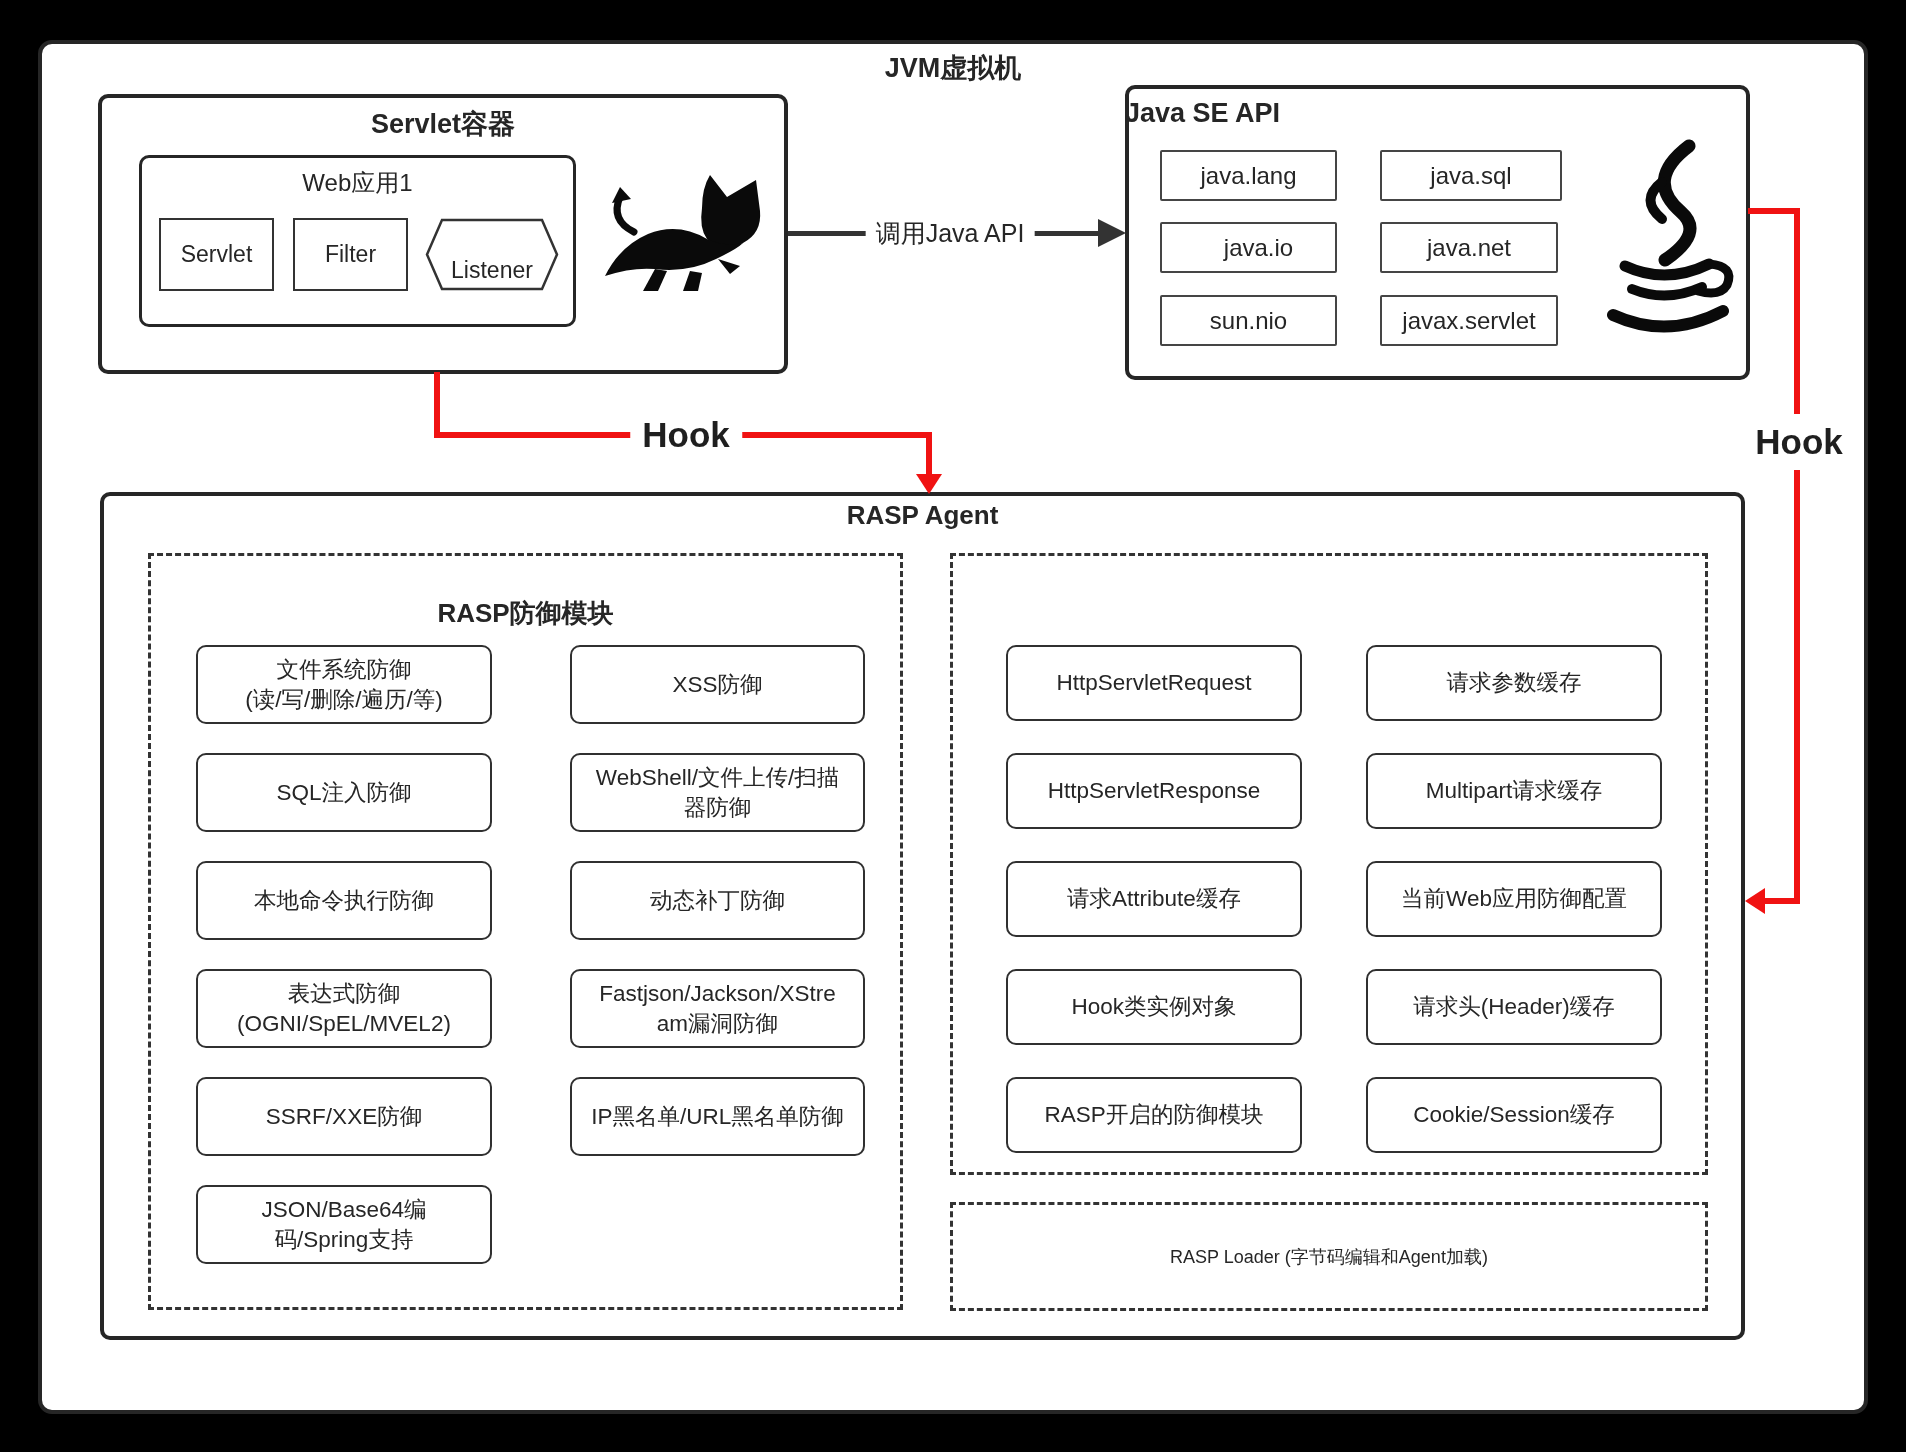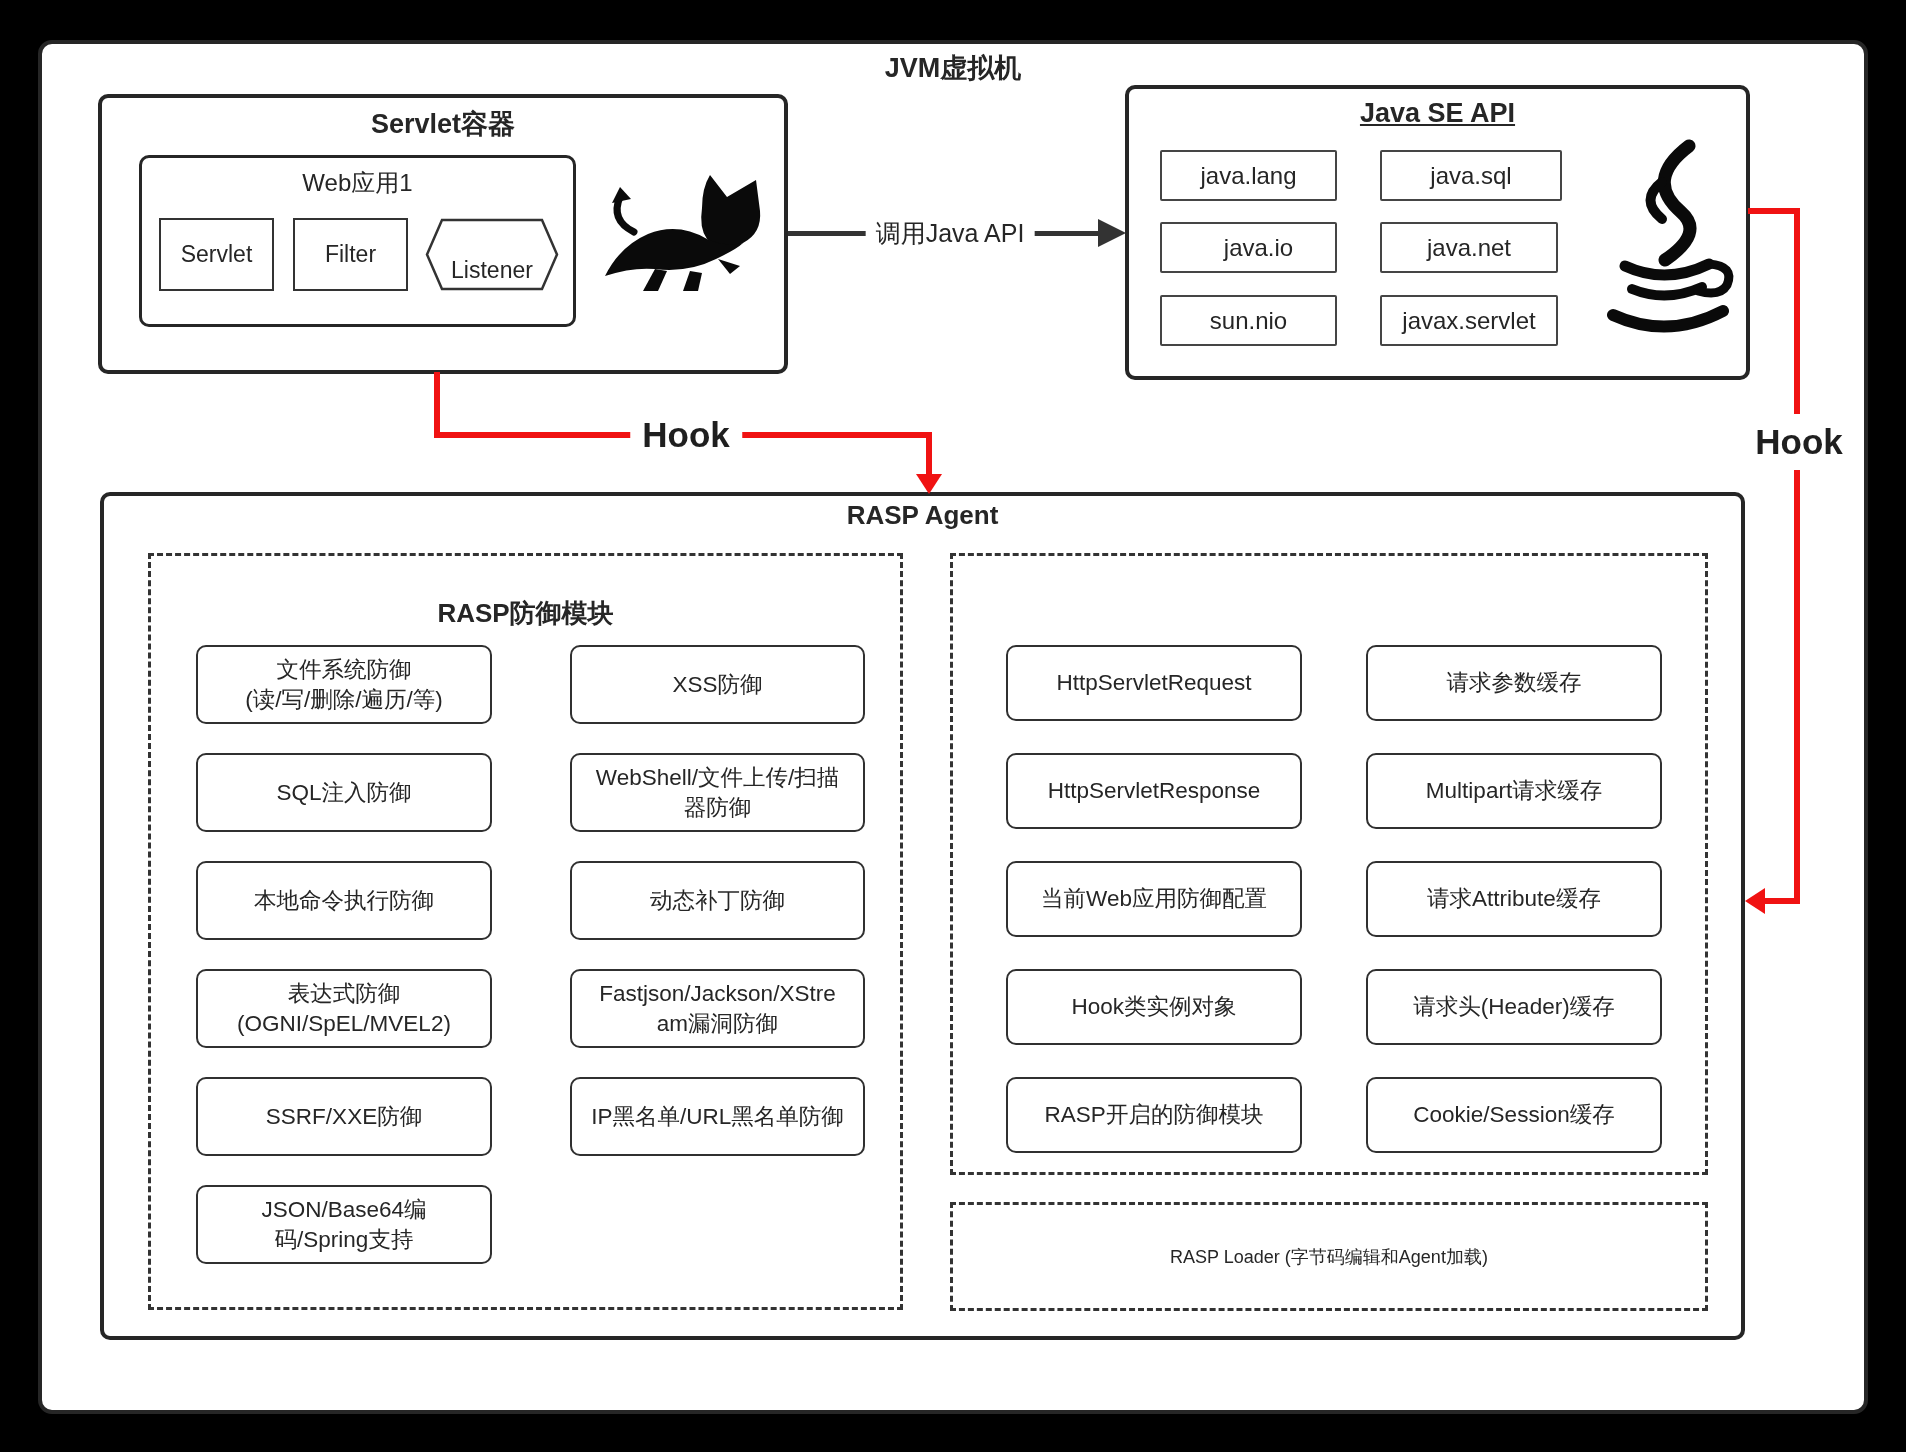--- a/index.html
+++ b/index.html
@@ -24,21 +24,21 @@
 
   .comp-box{background:#fff;border:2.5px solid #333;display:flex;align-items:center;
     justify-content:center;font-size:23px;}
   .comp-servlet{left:159px;top:218px;width:115px;height:73px;}
   .comp-filter{left:293px;top:218px;width:115px;height:73px;}
   .comp-listener{left:425px;top:218px;width:134px;height:73px;border:none;background:transparent;}
   .comp-listener svg{position:absolute;left:0;top:0;}
   .comp-listener .lbl{position:relative;font-size:23px;margin-top:32px;}
 
   .java-box{left:1125px;top:85px;width:625px;height:295px;}
-  .java-title{left:1125px;top:98px;width:625px;text-align:center;font-size:27px;font-weight:700;text-decoration:underline;}
+  .java-title{left:1125px;top:98px;width:625px;font-size:27px;font-weight:700;}
   .pkg{background:#fff;border:2px solid #454545;border-radius:2px;display:flex;
     align-items:center;justify-content:center;font-size:24px;}
 
   .logo{display:flex;align-items:center;justify-content:center;}
 
   
   .call-line{left:788px;top:231px;width:318px;height:5px;background:#333;}
   .call-head{left:1098px;top:219px;width:0;height:0;border-left:28px solid #333;
     border-top:14px solid transparent;border-bottom:14px solid transparent;}
   .call-label{left:950px;top:233px;transform:translate(-50%,-50%);background:#fff;
@@ -165,22 +165,22 @@
     <div class="cell">JSON/Base64编
 码/Spring支持</div>
   </div>
 
   <div class="abs dash-box context-dash"></div>
   <div class="abs context-grid">
     <div class="cell">HttpServletRequest</div>
     <div class="cell">请求参数缓存</div>
     <div class="cell">HttpServletResponse</div>
     <div class="cell">Multipart请求缓存</div>
+    <div class="cell">请求Attribute缓存</div>
     <div class="cell">当前Web应用防御配置</div>
-    <div class="cell">请求Attribute缓存</div>
     <div class="cell">Hook类实例对象</div>
     <div class="cell">请求头(Header)缓存</div>
     <div class="cell">RASP开启的防御模块</div>
     <div class="cell">Cookie/Session缓存</div>
   </div>
 
   <div class="abs dash-box loader-dash">
     <span>RASP Loader (字节码编辑和Agent加载)</span>
   </div>
 

